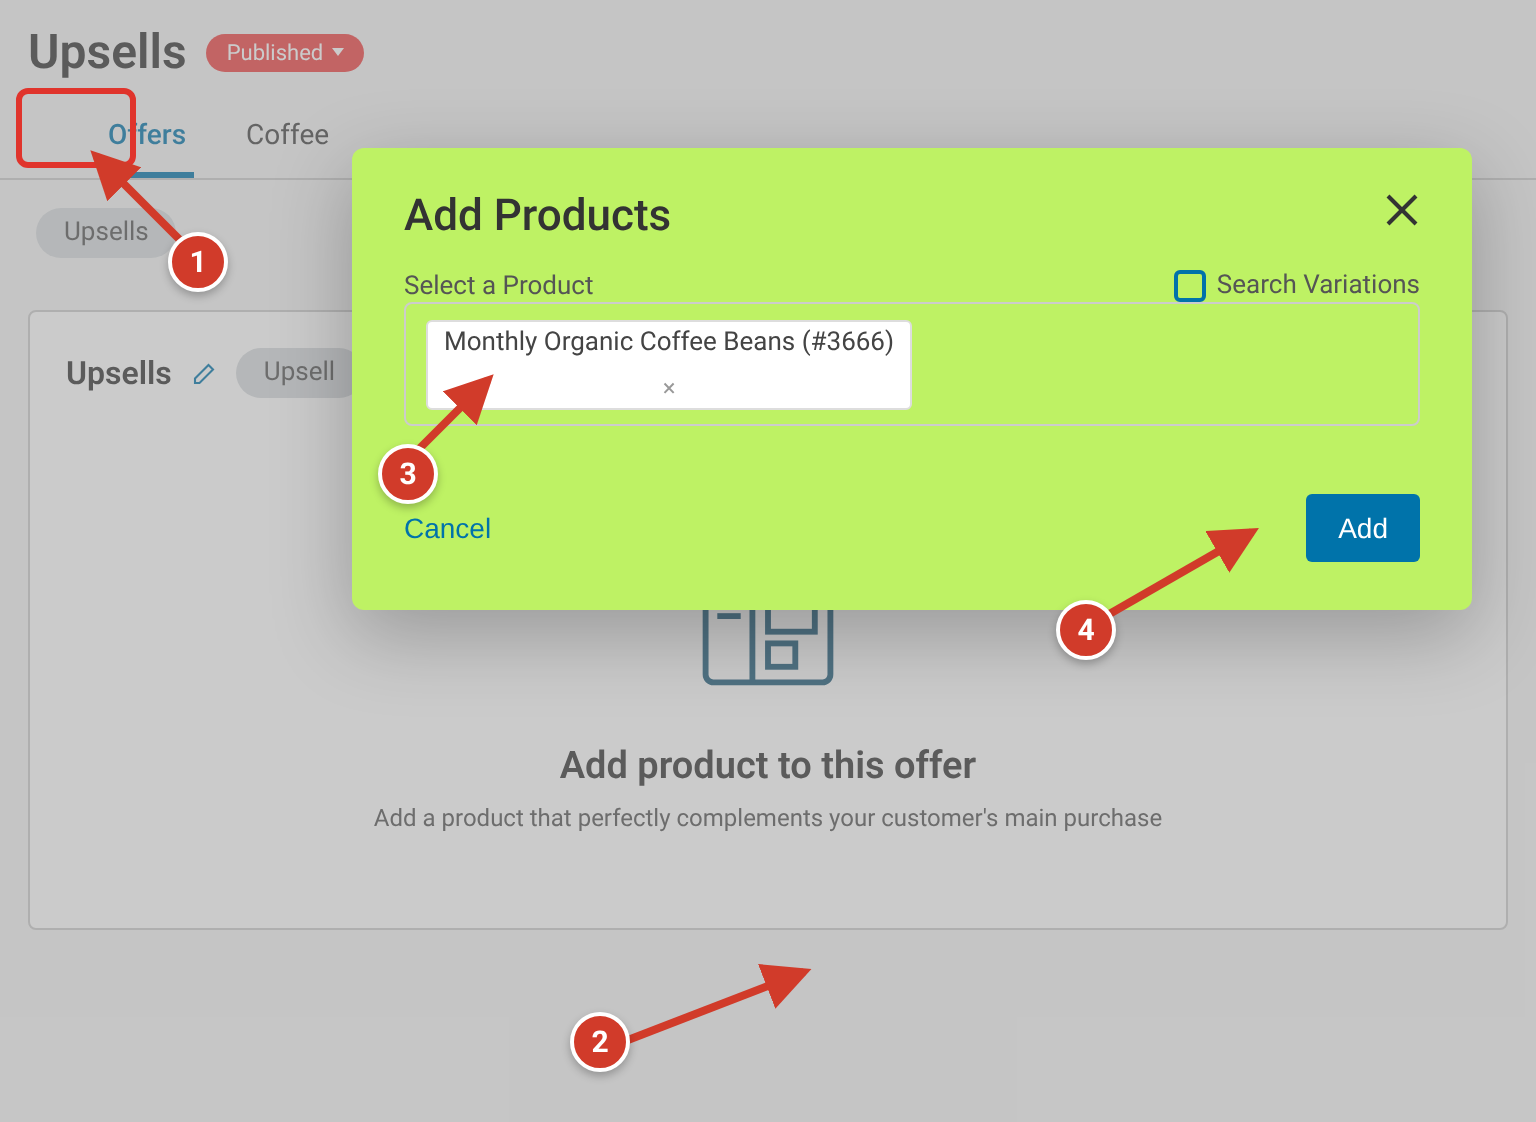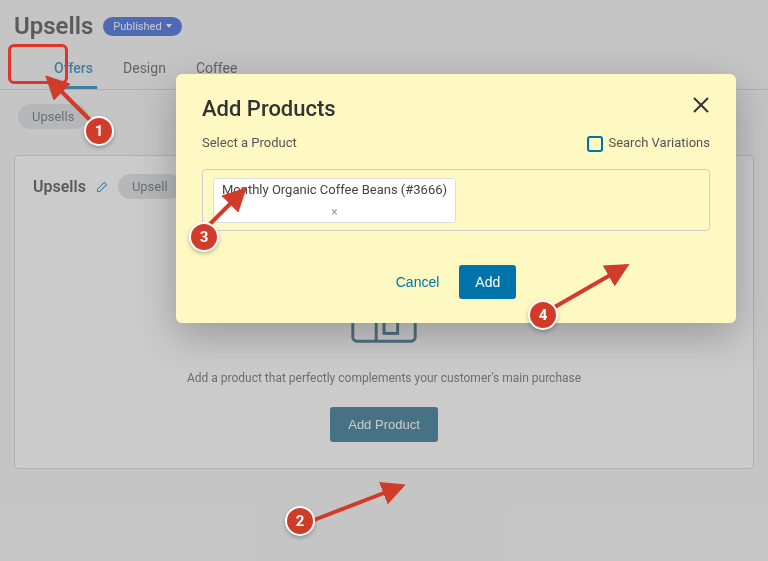--- a/index.html
+++ b/index.html
@@ -20,21 +20,21 @@
       display: flex;
       align-items: center;
       gap: 10px;
     }
     .page-title {
       font-size: 24px;
       font-weight: 600;
       color: #333;
     }
     .badge-published {
-      background: #1d4ed8;
+      background: #ef4444;
       color: #fff;
       font-size: 11px;
       padding: 3px 10px;
       border-radius: 11px;
       display: inline-flex;
       align-items: center;
       gap: 4px;
     }
     .badge-published .chev {
       width: 0; height: 0;
@@ -133,21 +133,21 @@
     .overlay-scrim {
       position: absolute;
       inset: 0;
       background: rgba(140,140,140,0.45);
     }
     .modal {
       position: absolute;
       top: 74px;
       left: 176px;
       width: 560px;
-      background: #fef9c3;
+      background: #bef264;
       border-radius: 6px;
       box-shadow: 0 12px 40px rgba(0,0,0,0.25);
       padding: 22px 26px 24px;
     }
     .modal-head {
       display: flex;
       justify-content: space-between;
       align-items: flex-start;
       margin-bottom: 14px;
     }
@@ -156,24 +156,24 @@
       font-weight: 500;
       color: #333;
     }
     .close-x {
       width: 18px; height: 18px;
       cursor: pointer;
     }
     .modal-row1 {
       display: flex;
       justify-content: space-between;
-      align-items: flex-start;
+      align-items: flex-end;
       font-size: 13px;
       color: #555;
-      margin-bottom: 17px;
+      margin-bottom: 0;
     }
     .checkbox {
       width: 16px; height: 16px;
       border: 2px solid #0073aa;
       border-radius: 3px;
       display: inline-block;
       vertical-align: middle;
       margin-right: 5px;
     }
     .select-box {
@@ -196,21 +196,21 @@
       flex-direction: column;
     }
     .select-chip .remove {
       color: #999;
       font-size: 12px;
       cursor: pointer;
     }
     .modal-footer {
       margin-top: 34px;
       display: flex;
-      justify-content: center;
+      justify-content: space-between;
       gap: 20px;
       align-items: center;
     }
     .btn-cancel {
       color: #0073aa;
       font-size: 14px;
       background: none;
       border: none;
       cursor: pointer;
       font-weight: 500;
@@ -254,21 +254,20 @@
 <div class="page-title-row">
   <h2 class="page-title">Upsells</h2>
   <span class="badge-published">
     <span>Published</span>
     <span class="chev"></span>
   </span>
 </div>
 
 <div class="tabs">
   <div class="tab active">Offers</div>
-  <div class="tab">Design</div>
   <div class="tab">Coffee</div>
 </div>
 
 <div class="sub-row">
   <span class="chip">Upsells</span>
 </div>
 
 <div class="main-card">
   <div class="card-head">
     <h3>Upsells</h3>
@@ -280,22 +279,22 @@
   <div class="offer-body">
     <svg class="wireframe-icon" viewBox="0 0 80 80">
       <rect x="8" y="8" width="64" height="64" rx="4" stroke="#1e5b7a" stroke-width="3" fill="none"></rect>
       <line x1="8" y1="22" x2="72" y2="22" stroke="#1e5b7a" stroke-width="3"></line>
       <line x1="32" y1="22" x2="32" y2="72" stroke="#1e5b7a" stroke-width="3"></line>
       <line x1="14" y1="30" x2="26" y2="30" stroke="#1e5b7a" stroke-width="3"></line>
       <line x1="14" y1="38" x2="26" y2="38" stroke="#1e5b7a" stroke-width="3"></line>
       <rect x="40" y="30" width="24" height="16" stroke="#1e5b7a" stroke-width="3" fill="none"></rect>
       <rect x="40" y="52" width="14" height="12" stroke="#1e5b7a" stroke-width="3" fill="none"></rect>
     </svg>
+    <div class="offer-heading">Add product to this offer</div>
     <div class="offer-sub">Add a product that perfectly complements your customer's main purchase</div>
-    <button class="btn-primary">Add Product</button>
   </div>
 </div>
 
 <div class="overlay-scrim"></div>
 
 <div class="modal">
   <div class="modal-head">
     <div class="modal-title">Add Products</div>
     <svg class="close-x" viewBox="0 0 18 18">
       <line x1="2" y1="2" x2="16" y2="16" stroke="#333" stroke-width="2"></line>

